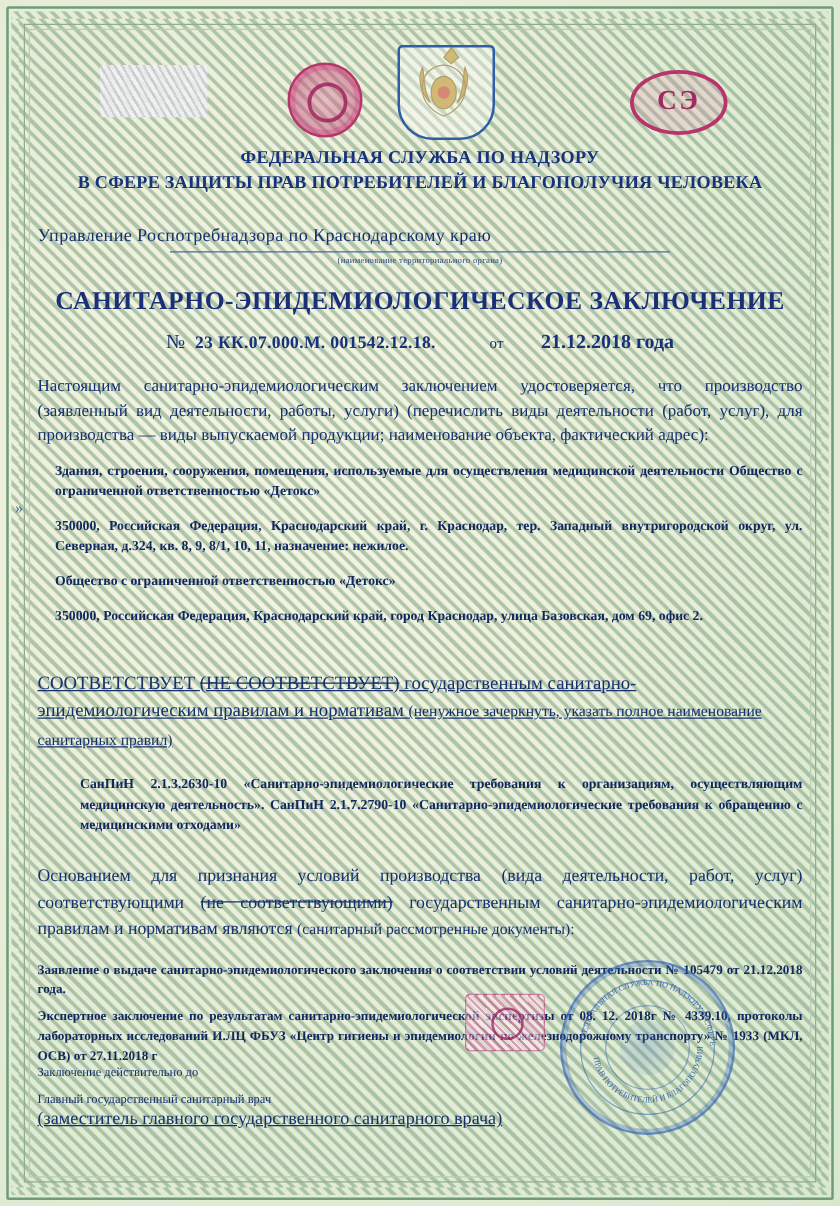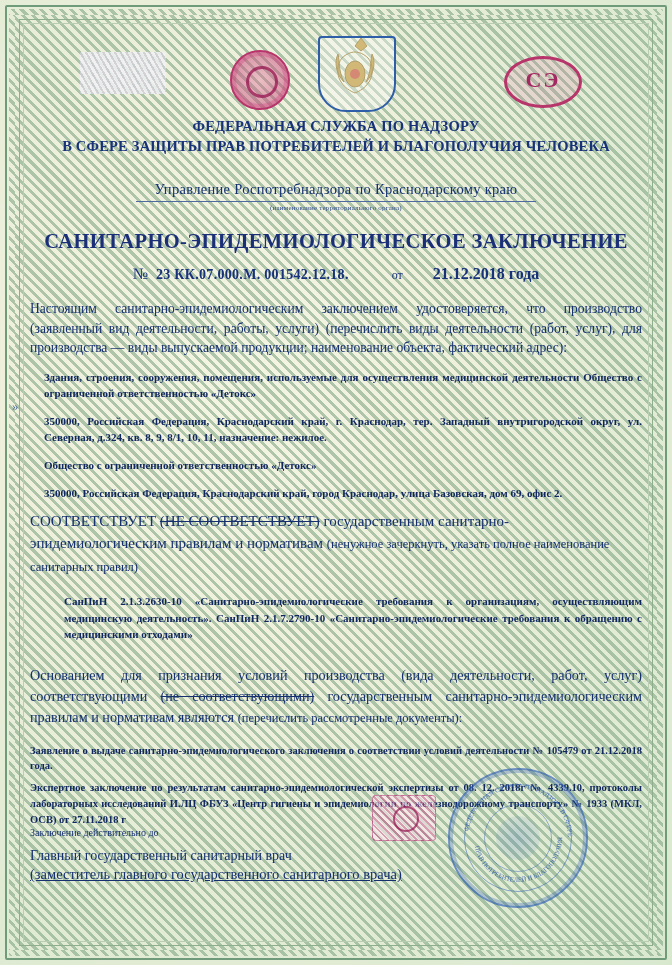--- a/index.html
+++ b/index.html
@@ -130,21 +130,20 @@
   .org-line1, .org-line2 {
     text-align: center;
     font-weight: bold;
     color: #17317a;
     letter-spacing: .2px;
   }
   .org-line1 { font-size: 14.5px; margin-top: 2px; }
   .org-line2 { font-size: 14.5px; margin-top: 3px; }
 
   .dept {
-    text-align: center;
     font-size: 14.5px;
     color: #14306f;
     margin-top: 26px;
     letter-spacing: .3px;
   }
   .dept-underline {
     width: 400px;
     margin: 3px auto 0;
     border-bottom: 1px solid #4f6aa0;
   }
@@ -201,21 +200,22 @@
     color: #16306f;
     font-size: 13.6px;
     margin-top: 4px;
   }
   .applicant .hint { font-size: 12.5px; }
 
   .conform {
     color: #16306f;
     font-size: 15px;
     line-height: 1.5;
-    margin-top: 8px;
+    margin-top: 34px;
+    text-decoration: underline;
   }
   .strike { text-decoration: line-through; }
   .hint-inline { font-size: 12.5px; }
 
   .regs {
     font-weight: bold;
     font-size: 11px;
     color: #10265e;
     line-height: 1.5;
     margin-top: 16px;
@@ -240,21 +240,21 @@
     text-align: justify;
   }
   .docs .p2 { margin-top: 6px; }
 
   .valid {
     color: #16306f;
     font-size: 10px;
   }
   .doctor {
     color: #16306f;
-    font-size: 14px;
+    font-size: 10px;
     margin-top: 10px;
   }
   .deputy {
     color: #16306f;
     font-size: 14.5px;
     margin-top: 2px;
     text-decoration: underline;
   }
 
   
@@ -374,21 +374,21 @@
     <div class="filled indent">Общество с ограниченной ответственностью «Детокс»</div>
     <div class="filled indent">350000,  Российская  Федерация,  Краснодарский  край,  город Краснодар, улица Базовская, дом 69, офис 2.</div>
 
     <div class="conform">
       <span>СООТВЕТСТВУЕТ </span><span class="strike">(НЕ СООТВЕТСТВУЕТ)</span><span> государственным санитарно-эпидемиологическим правилам и нормативам </span><span class="hint-inline">(ненужное зачеркнуть, указать полное наименование санитарных правил)</span>
     </div>
 
     <div class="regs">СанПиН  2.1.3.2630-10  «Санитарно-эпидемиологические  требования  к  организациям,  осуществляющим медицинскую деятельность». СанПиН 2.1.7.2790-10 «Санитарно-эпидемиологические требования к обращению с медицинскими отходами»</div>
 
     <div class="basis">
-      <span>Основанием для признания условий производства (вида деятельности, работ, услуг) соответствующими </span><span class="strike">(не соответствующими)</span><span> государственным санитарно-эпидемиологическим правилам и нормативам являются </span><span class="hint-inline">(перечислить рассмотренные документы):</span>
+      <span>Основанием для признания условий производства (вида деятельности, работ, услуг) соответствующими </span><span class="strike">(не соответствующими)</span><span> государственным санитарно-эпидемиологическим правилам и нормативам являются </span><span class="hint-inline">(санитарный рассмотренные документы):</span>
     </div>
 
     <div class="docs">
       <div>Заявление о выдаче санитарно-эпидемиологического заключения о соответствии условий деятельности № 105479 от 21.12.2018 года.</div>
       <div class="p2">Экспертное заключение по результатам санитарно-эпидемиологической   экспертизы от 08. 12. 2018г № 4339.10, протоколы лабораторных исследований И.ЛЦ ФБУЗ «Центр  гигиены и эпидемиологии по железнодорожному транспорту» № 1933 (МКЛ, ОСВ) от 27.11.2018 г</div>
     </div>
 
     <div class="valid">Заключение действительно до</div>
     <div class="doctor">Главный государственный санитарный врач</div>
     <div class="deputy">(заместитель главного государственного санитарного врача)</div>

